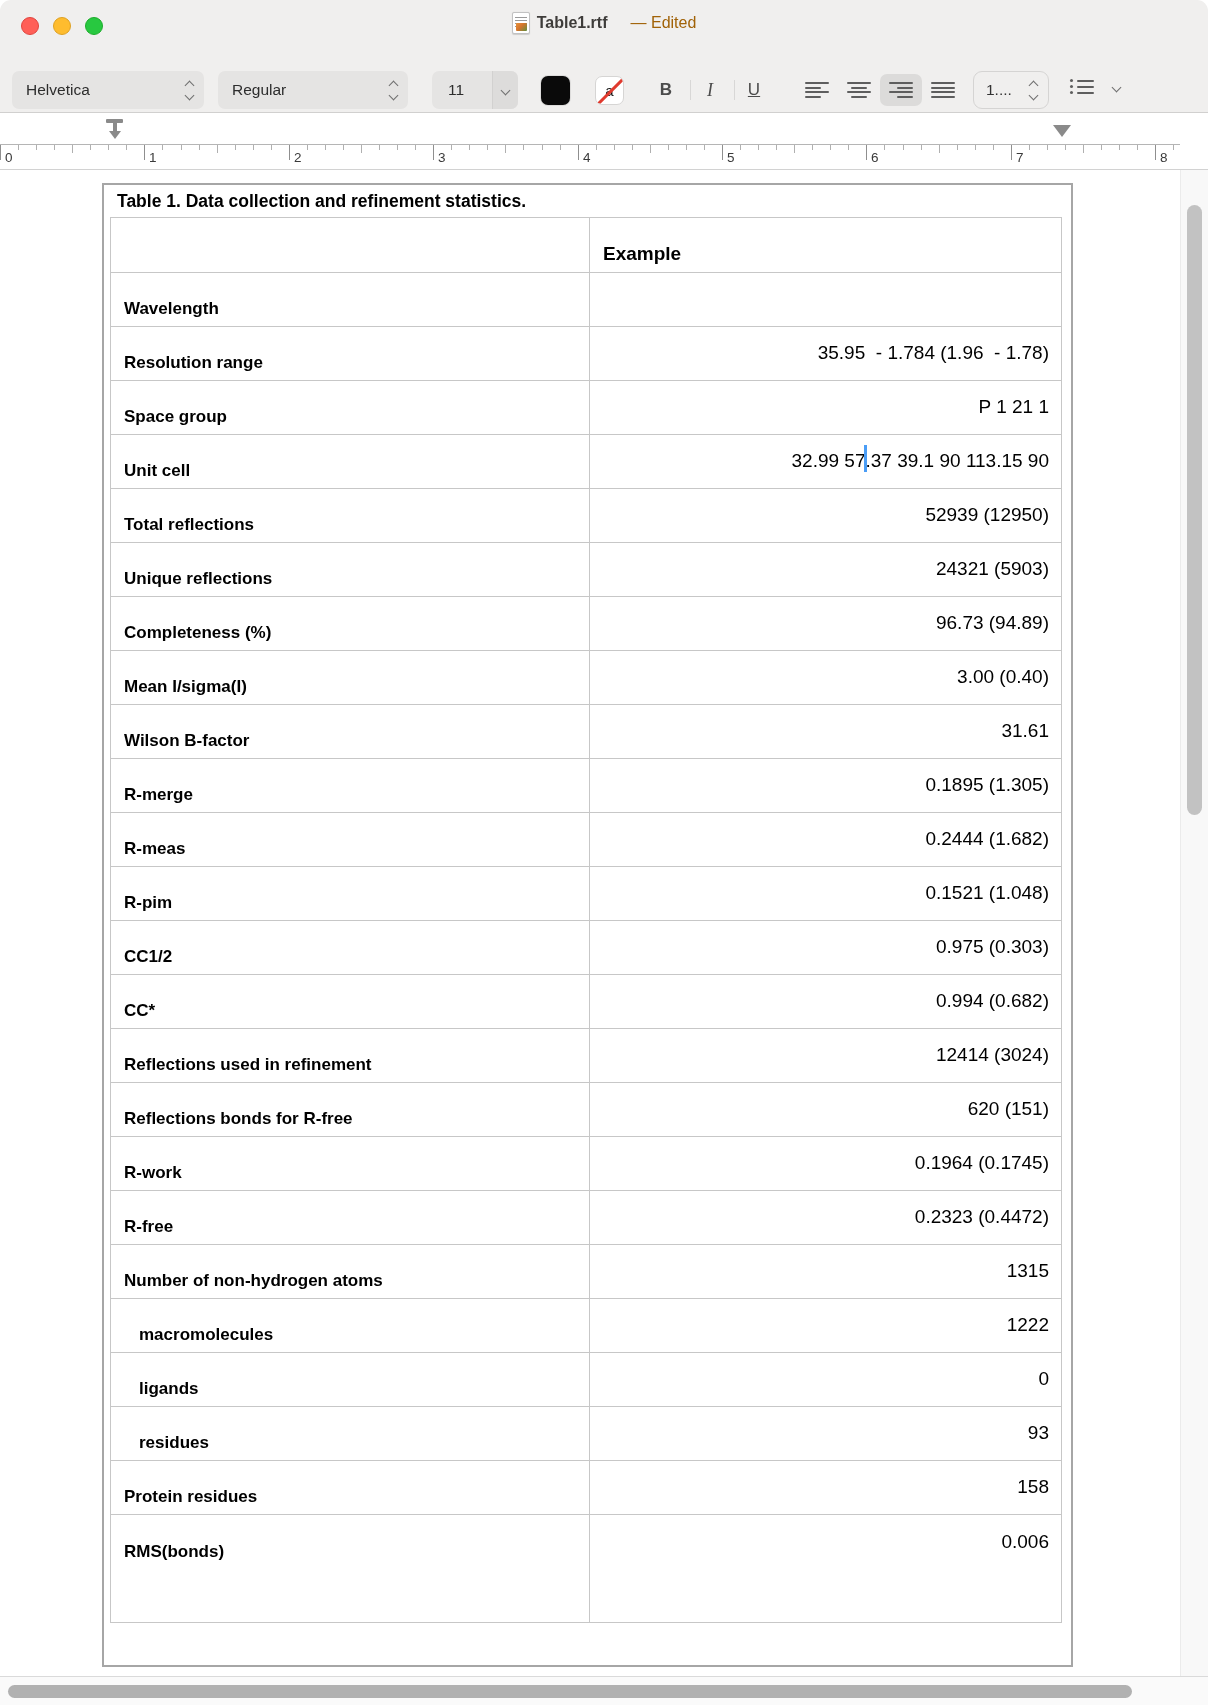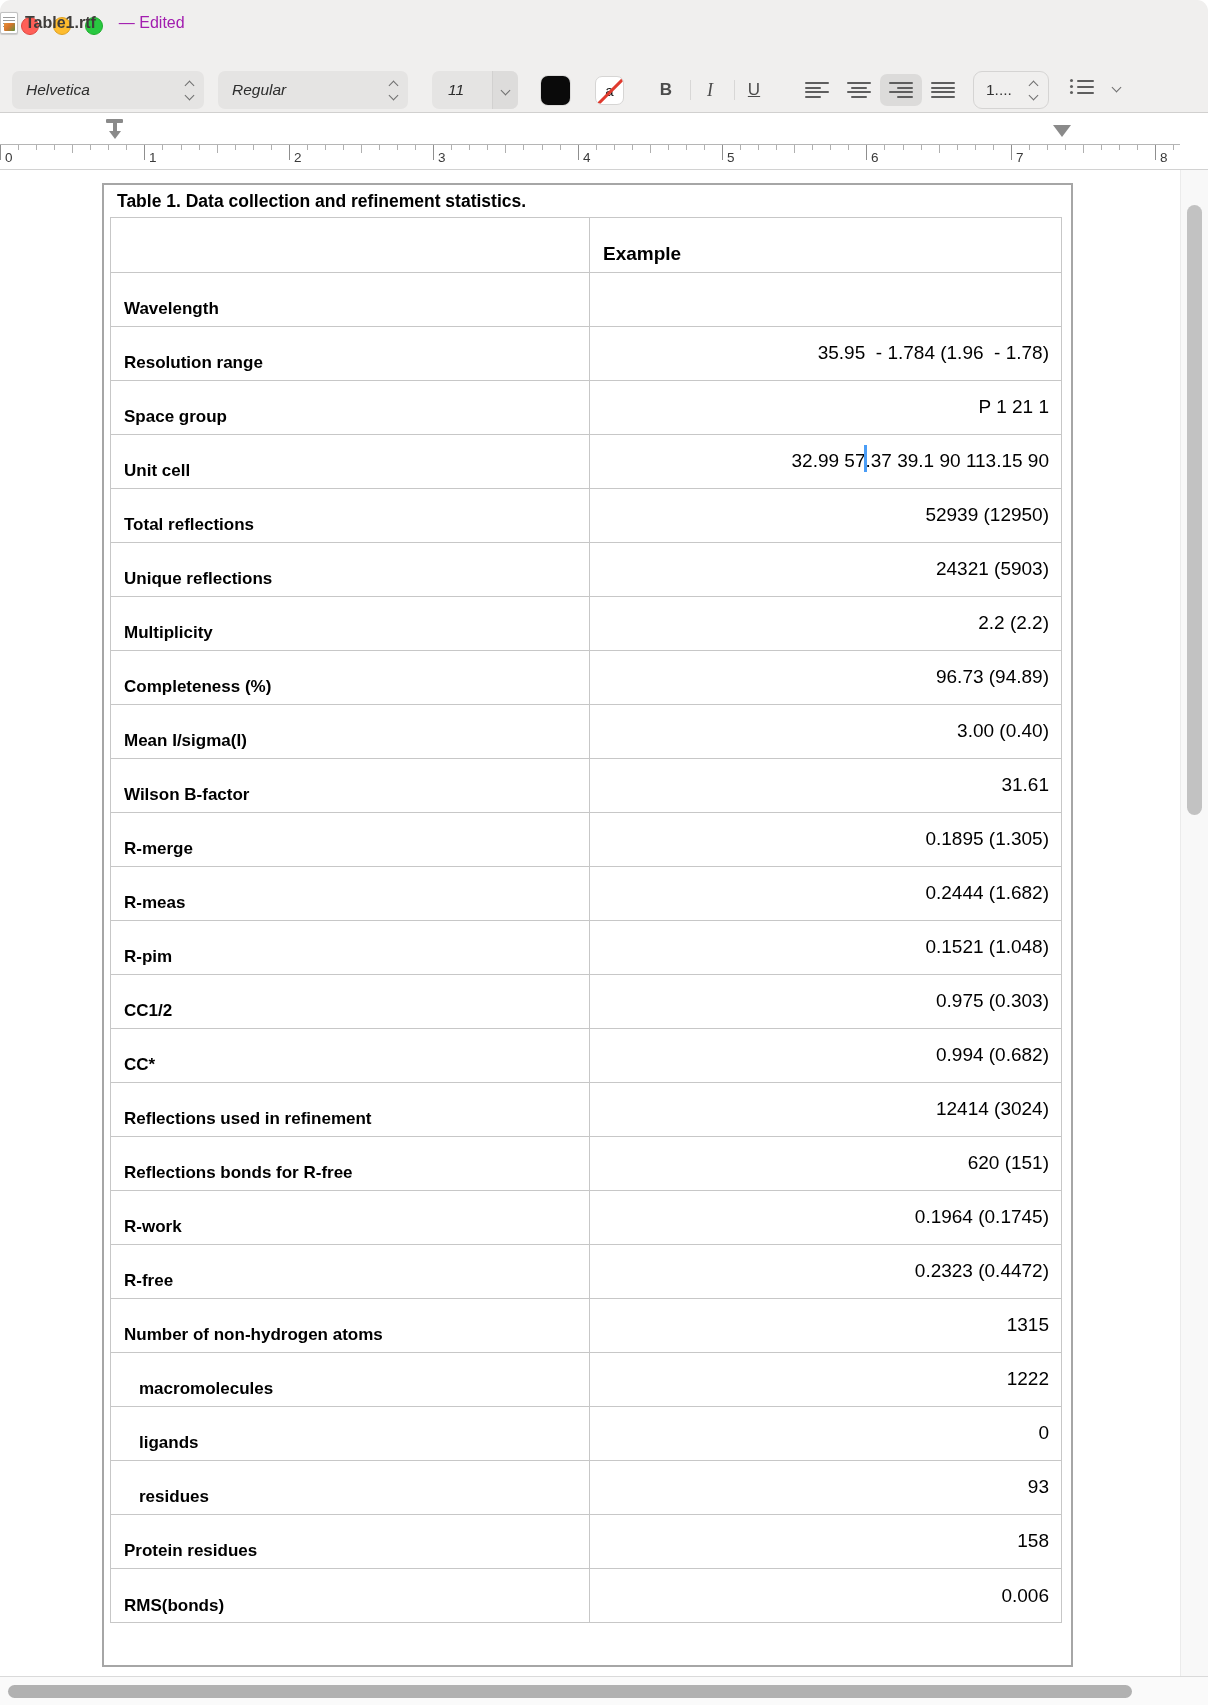--- a/index.html
+++ b/index.html
@@ -7,29 +7,29 @@
   body { font-family:"Liberation Sans","DejaVu Sans",sans-serif; background:#ffffff; position:relative; }
   .window { position:absolute; inset:0; border-radius:11px 11px 0 0; overflow:hidden; background:#ffffff; }
 
   
   .chrome { position:absolute; left:0; top:0; width:1208px; height:113px; background:#f0efee; border-bottom:1px solid #d1d0cf; }
   .traffic { position:absolute; top:17px; width:18px; height:18px; border-radius:50%; }
   .tl-red { left:21px; background:#ff5f57; border:0.5px solid #e0443e; }
   .tl-yellow { left:53px; background:#febc2e; border:0.5px solid #dea123; }
   .tl-green { left:85px; background:#28c840; border:0.5px solid #1dad2b; }
 
-  .title-group { position:absolute; left:0; top:0; width:1208px; height:46px; display:flex; align-items:center; gap:7px; }
+  .title-group { position:absolute; left:0; top:0; width:1208px; height:46px; display:flex; align-items:center; justify-content:center; gap:7px; }
   .doc-icon { width:18px; height:22px; background:#ffffff; border:1px solid #c2c2c2; border-radius:2px; position:relative; box-shadow:0 0.5px 1px rgba(0,0,0,.15); }
   .doc-icon .ln { position:absolute; left:2px; right:2px; height:1px; background:#9a9a9a; }
   .doc-icon .pic { position:absolute; left:3px; bottom:2px; width:11px; height:8px; background:linear-gradient(135deg,#e8923a 0%,#d4742c 45%,#5f8f3e 100%); border-radius:1px; }
   .win-title { font-size:16px; font-weight:700; color:#3e3c3a; }
-  .win-status { font-size:16px; font-weight:400; color:#a21caf;margin-left:16px; }
+  .win-status { font-size:16px; font-weight:400; color:#a16207;margin-left:16px; }
 
   .tb-box { position:absolute; top:71px; height:38px; background:#e5e4e3; border-radius:7px; display:flex; align-items:center; color:#2d2d2d; font-size:15.5px; }
-  .tb-box .lbl { padding-left:14px; flex:1;font-style:italic; }
+  .tb-box .lbl { padding-left:14px; flex:1; }
   .updown { width:26px; display:flex; flex-direction:column; align-items:center; gap:3px; padding-right:4px; }
   .chev { width:7px; height:7px; border-right:1.7px solid #6f6f6f; border-bottom:1.7px solid #6f6f6f; }
   .chev.up { transform:rotate(-135deg); margin-top:3px; }
   .chev.down { transform:rotate(45deg); margin-bottom:3px; }
 
   .size-box { left:432px; width:86px; }
   .size-box .lbl { padding-left:16px; }
   .size-split { width:1px; height:38px; background:#d2d1d0; }
   .size-chev { width:25px; display:flex; align-items:center; justify-content:center; background:#dddcdb; border-radius:0 7px 7px 0; height:38px; }
 
@@ -323,24 +323,20 @@
             </div>
             <div class="trow">
               <div class="cell-label">Total reflections</div>
               <div class="cell-value">52939 (12950)</div>
             </div>
             <div class="trow">
               <div class="cell-label">Unique reflections</div>
               <div class="cell-value">24321 (5903)</div>
             </div>
             <div class="trow">
-              <div class="cell-label">Multiplicity</div>
-              <div class="cell-value">2.2 (2.2)</div>
-            </div>
-            <div class="trow">
               <div class="cell-label">Completeness (%)</div>
               <div class="cell-value">96.73 (94.89)</div>
             </div>
             <div class="trow">
               <div class="cell-label">Mean I/sigma(I)</div>
               <div class="cell-value">3.00 (0.40)</div>
             </div>
             <div class="trow">
               <div class="cell-label">Wilson B-factor</div>
               <div class="cell-value">31.61</div>

